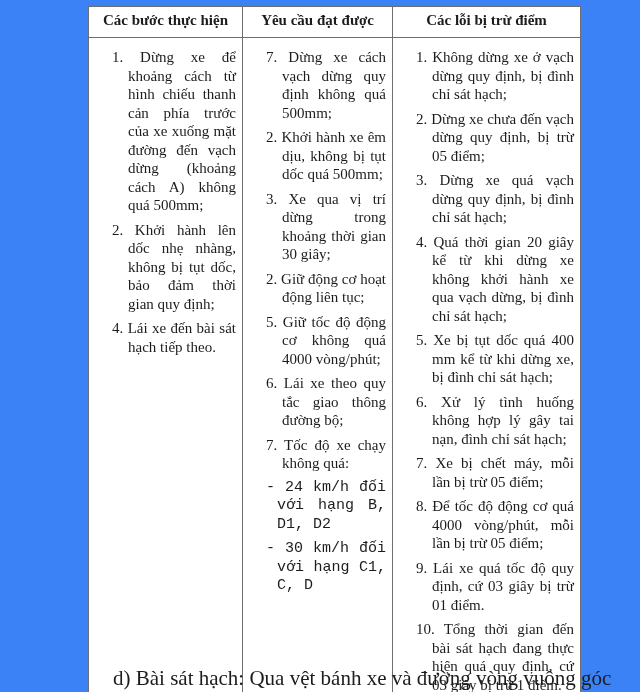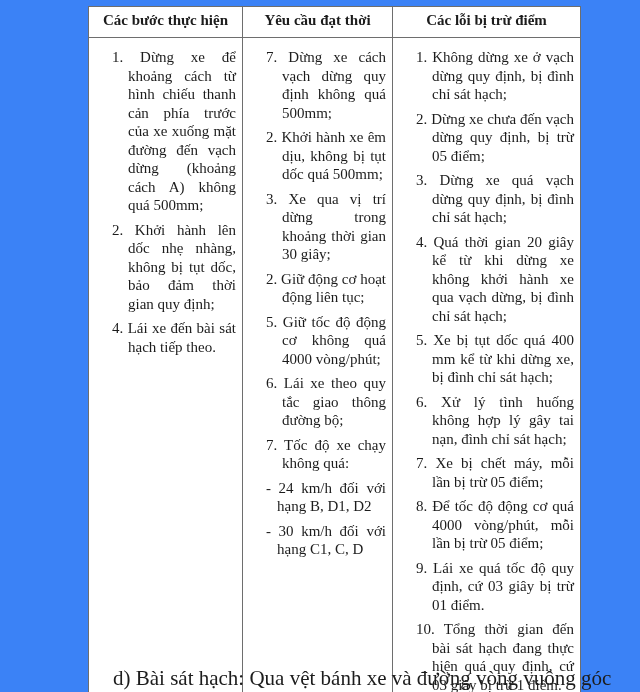--- a/index.html
+++ b/index.html
@@ -48,20 +48,21 @@
     margin: 0 0 6px 16px;
     padding-left: 16px;
     text-indent: -16px;
     text-align: justify;
     line-height: 18.5px;
   }
   .cell-list p.item.dash {
     padding-left: 11px;
     text-indent: -11px;
     text-align: justify;
+    font-family: Liberation Mono, monospace;
   }
   .footnote {
     position: absolute;
     left: 113px;
     top: 669px;
     font-size: 21px;
     line-height: 19px;
     white-space: nowrap;
   }
 </style>
@@ -72,21 +73,21 @@
 
   <table class="spec-table">
     <colgroup>
       <col style="width:154px">
       <col style="width:150px">
       <col style="width:188px">
     </colgroup>
     <thead>
       <tr>
         <th>Các bước thực hiện</th>
-        <th>Yêu cầu đạt thời</th>
+        <th>Yêu cầu đạt được</th>
         <th>Các lỗi bị trừ điểm</th>
       </tr>
     </thead>
     <tbody>
       <tr>
         <td>
           <div class="cell-list">
               <p class="item">1. Dừng xe để khoảng cách từ hình chiếu thanh cản phía trước của xe xuống mặt đường đến vạch dừng (khoảng cách A) không quá 500mm;</p>
               <p class="item">2. Khởi hành lên dốc nhẹ nhàng, không bị tụt dốc, bảo đảm thời gian quy định;</p>
               <p class="item">4. Lái xe đến bài sát hạch tiếp theo.</p>

